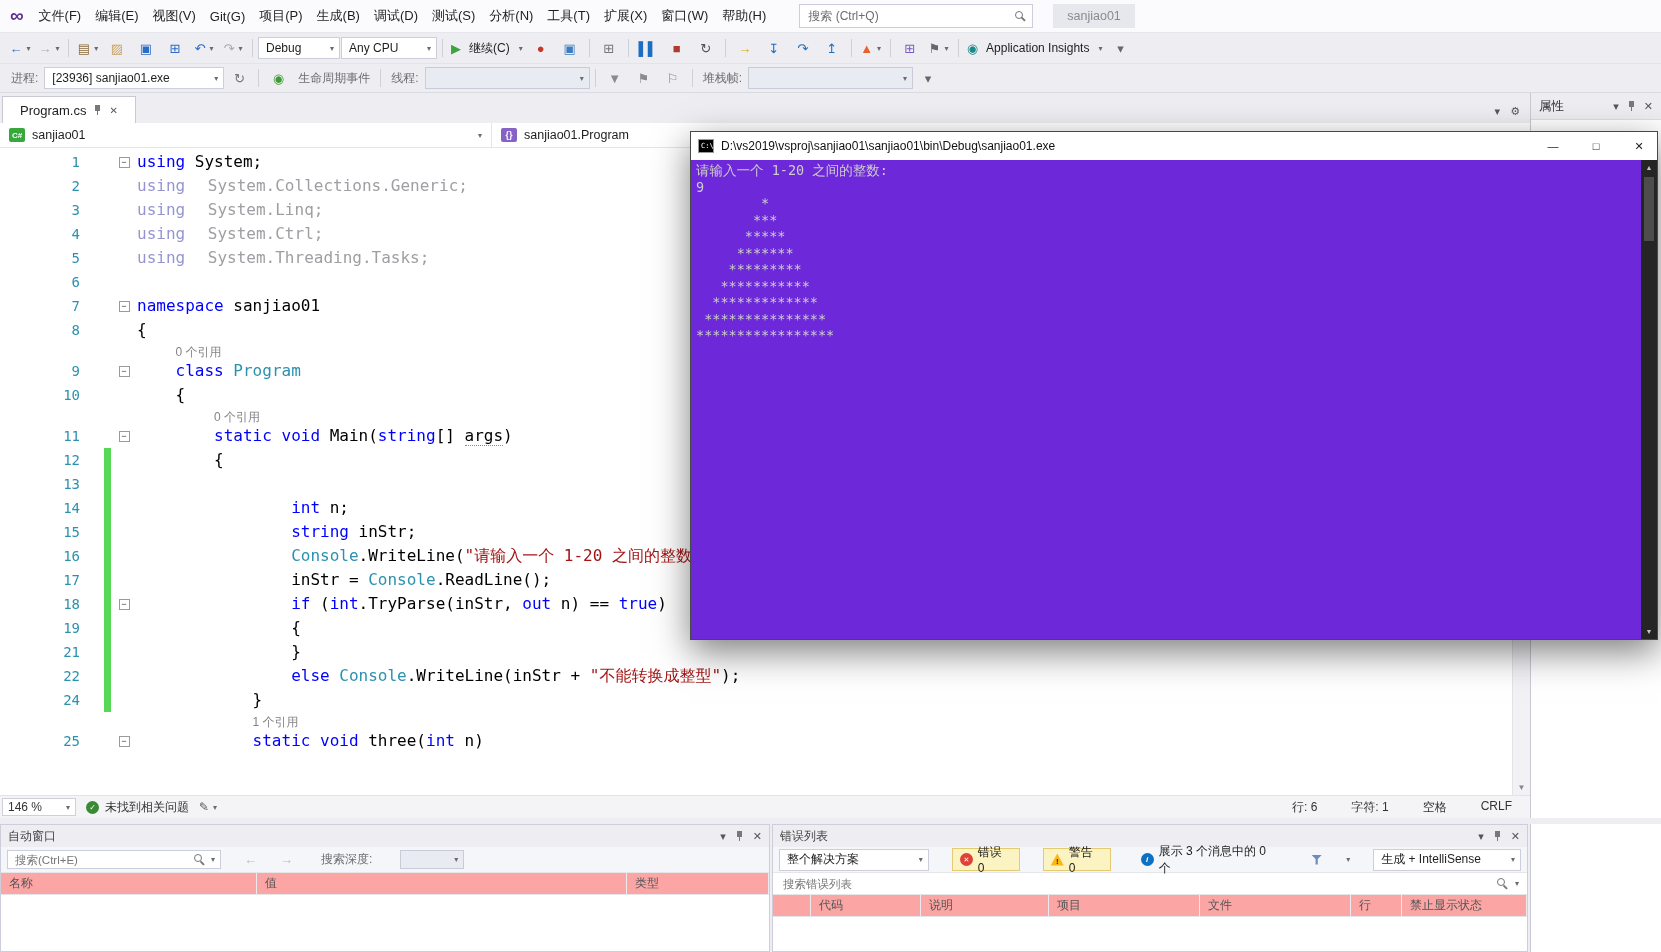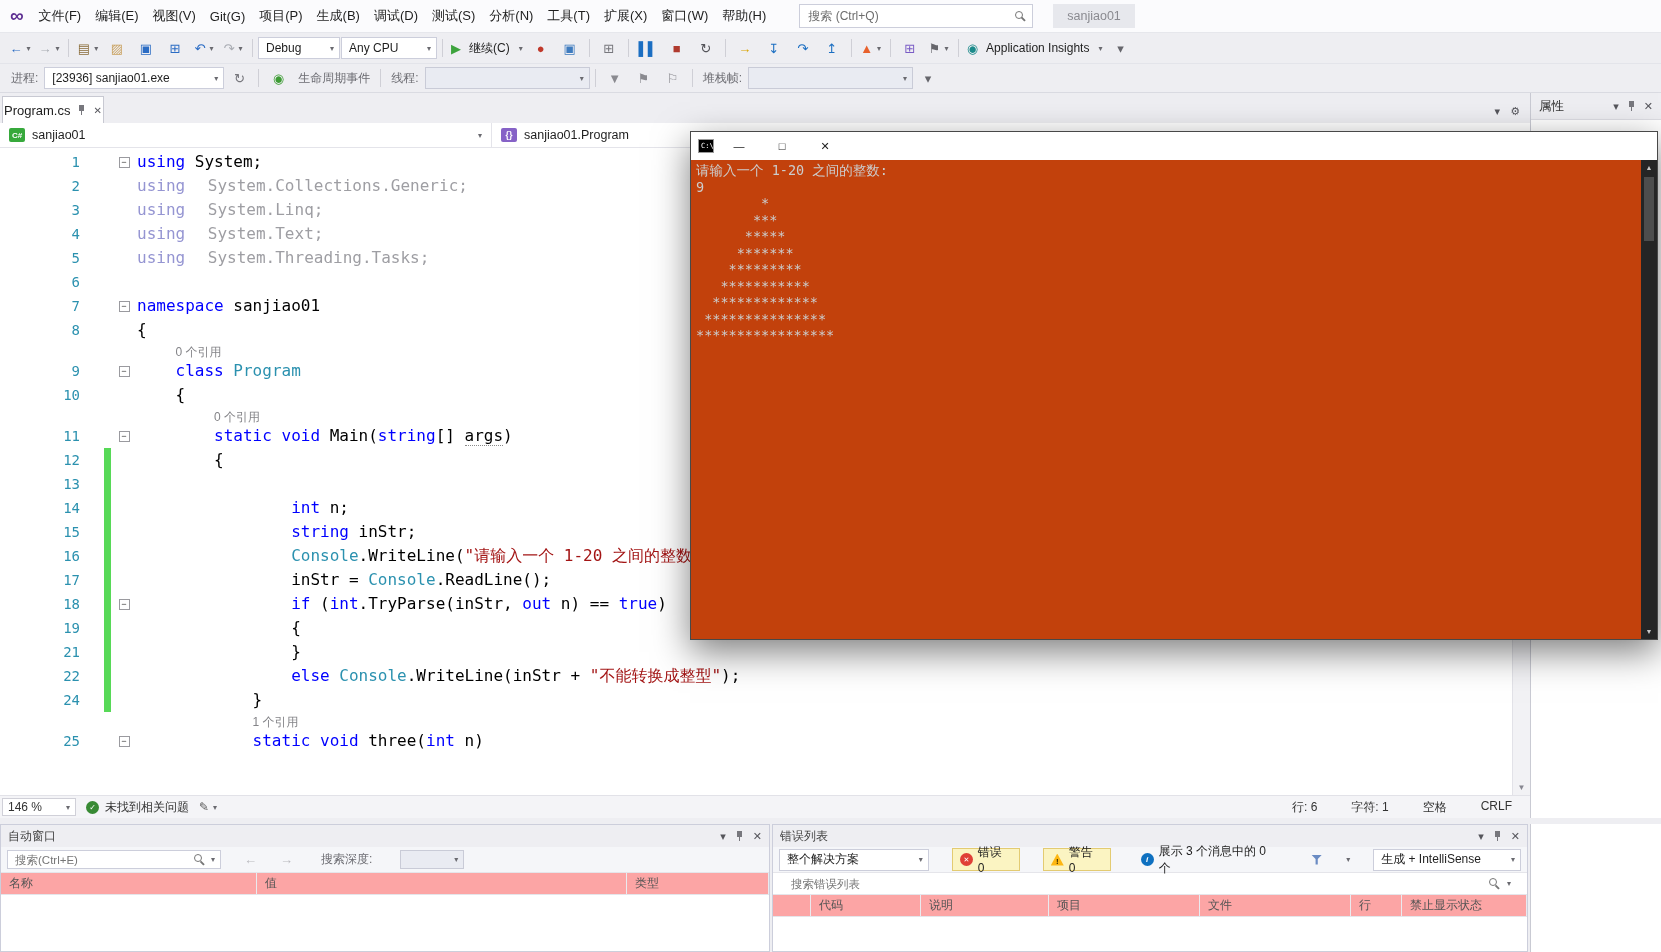--- a/index.html
+++ b/index.html
@@ -29,21 +29,21 @@
   .tb-sel-val{overflow:hidden;white-space:nowrap;text-overflow:ellipsis;}
   .tb-label{color:#1E1E1E;font-size:12px;padding:0 5px;white-space:nowrap;}
   .tb-label.dim{color:#6D6D73;}
   .tb-toggle{height:21px;border:1px solid #E3CB72;background:#FBF4C2;display:flex;align-items:center;gap:5px;padding:0 7px;font-size:12px;}
   .tb-flat{height:21px;display:flex;align-items:center;gap:5px;padding:0 7px;font-size:12px;}
 
   
   .main{flex:1;display:flex;overflow:hidden;background:#EEEEF2;}
   .editor-col{flex:1;display:flex;flex-direction:column;min-width:0;}
   .tabstrip{height:30px;display:flex;align-items:flex-end;background:#EEEEF2;flex:none;}
-  .tab{height:26px;background:#FFFFFF;border:1px solid #C8C9D2;border-bottom:none;display:flex;align-items:center;gap:7px;padding:0 1px;font-size:13px;margin-left:2px;}
+  .tab{height:26px;background:#FFFFFF;border:1px solid #C8C9D2;border-bottom:none;display:flex;align-items:center;gap:7px;padding:0 17px;font-size:13px;margin-left:2px;}
   .tab-close{font-size:10px;color:#5A5A60;}
   .tabstrip-right{margin-left:auto;display:flex;align-items:center;gap:10px;padding:0 10px 5px 0;}
   .ts-icon{font-size:11px;color:#55555B;}
 
   .breadcrumb{height:24px;background:#FFF;border-bottom:1px solid #E4E4EA;display:flex;align-items:stretch;flex:none;}
   .bc-sec{display:flex;align-items:center;gap:7px;padding:0 9px;font-size:12.5px;color:#1E1E1E;}
   .bc-sec1{width:492px;border-right:1px solid #E4E4EA;justify-content:space-between;box-sizing:border-box;}
   .bc-left{display:flex;align-items:center;gap:7px;}
   .bc-icon{width:16px;height:14px;display:flex;align-items:center;justify-content:center;font-size:8px;font-weight:bold;color:#FFF;border-radius:2px;}
   .bc-icon.cs{background:#37A93C;}
@@ -96,21 +96,21 @@
   .panel-title{height:22px;background:#EEEEF2;display:flex;align-items:center;gap:9px;padding:0 7px;font-size:12px;color:#444;flex:none;}
   .panel-toolbar{height:25px;background:#F5F6F9;display:flex;align-items:center;gap:23px;padding:0 6px;border-bottom:1px solid #E5E5EA;flex:none;}
   .search-box{width:214px;height:19px;border:1px solid #CCCEDB;background:#FFF;display:flex;align-items:center;padding:0 5px;gap:5px;box-sizing:border-box;}
   .search-box input{flex:1;border:none;outline:none;background:transparent;font:inherit;font-size:11.5px;color:#444;min-width:0;}
   .search-box input::placeholder{color:#767676;}
   .nav-arrow{font-size:13px;color:#B9B9BE;}
   .depth{width:64px;height:19px;}
   .grid-header{height:21px;display:flex;background:#fca5a5;border-bottom:1px solid #E5E5EA;flex:none;}
   .grid-header .col{border-right:1px solid #EAEAEF;padding:0 8px;font-size:12px;color:#555;line-height:20px;box-sizing:border-box;overflow:hidden;white-space:nowrap;}
   .grid-body{flex:1;background:#FFF;}
-  .search-row{height:21px;display:flex;align-items:center;gap:6px;padding:0 16px;border-bottom:1px solid #E5E5EA;flex:none;}
+  .search-row{height:21px;display:flex;align-items:center;gap:6px;padding:0 8px;border-bottom:1px solid #E5E5EA;flex:none;}
   .search-row input{flex:1;border:none;outline:none;background:transparent;font:inherit;font-size:11.5px;color:#444;}
   .search-row input::placeholder{color:#767676;}
 
   .badge-err{width:13px;height:13px;border-radius:50%;background:#E04037;color:#FFF;font-size:7px;font-weight:bold;display:flex;align-items:center;justify-content:center;flex:none;}
   .badge-warn{width:13px;height:12px;clip-path:polygon(50% 0,100% 100%,0 100%);background:#FDB714;color:#3B2E00;font-size:8px;font-weight:bold;display:flex;align-items:flex-end;justify-content:center;flex:none;}
   .badge-info{width:13px;height:13px;border-radius:50%;background:#0E70C0;color:#FFF;font-size:8px;font-style:italic;font-weight:bold;display:flex;align-items:center;justify-content:center;flex:none;}
 
   .mag{position:relative;width:11px;height:11px;display:inline-block;flex:none;}
   .mag::before{content:"";position:absolute;width:6px;height:6px;border:1.5px solid #777;border-radius:50%;left:0;top:0;}
   .mag::after{content:"";position:absolute;width:4.5px;height:1.5px;background:#777;transform:rotate(45deg);left:6px;top:7.5px;}
@@ -118,21 +118,21 @@
   .pin-icon{position:relative;width:9px;height:12px;display:inline-block;flex:none;}
   .pin-icon::before{content:"";position:absolute;left:2px;top:1px;width:5px;height:6px;background:#77777D;}
   .pin-icon::after{content:"";position:absolute;left:4px;top:7px;width:1px;height:4px;background:#77777D;}
 
   
   .console-window{position:absolute;left:690px;top:131px;width:968px;height:509px;z-index:50;display:flex;flex-direction:column;border:1px solid #484848;box-shadow:0 12px 34px rgba(0,0,0,0.5);box-sizing:border-box;}
   .console-titlebar{height:28px;background:#FFFFFF;display:flex;align-items:center;gap:7px;padding-left:7px;font-size:12px;color:#111;flex:none;}
   .cmd-icon{width:16px;height:14px;background:#000;border:1px solid #9A9A9A;color:#FFF;font-size:7px;line-height:13px;padding-left:2px;box-sizing:border-box;font-family:"DejaVu Sans Mono",monospace;flex:none;}
   .console-title{flex:1;overflow:hidden;white-space:nowrap;text-overflow:ellipsis;}
   .cap-btn{width:36px;height:28px;display:flex;align-items:center;justify-content:center;font-size:11px;color:#222;flex:none;}
-  .console-body{flex:1;display:flex;background:#c2410c;overflow:hidden;}
+  .console-body{flex:1;display:flex;background:#6d28d9;overflow:hidden;}
   .console-text{flex:1;padding:2px 0 0 5px;font-family:"DejaVu Sans Mono","Liberation Mono",monospace;font-size:13.5px;line-height:16.5px;color:#CCCCCC;white-space:pre;overflow:hidden;}
   .console-scroll{width:16px;background:#252525;display:flex;flex-direction:column;align-items:center;flex:none;}
   .cs-arrow{height:15px;display:flex;align-items:center;font-size:7px;color:#C8C8C8;}
   .cs-track{flex:1;width:100%;position:relative;}
   .cs-thumb{position:absolute;top:2px;left:3px;width:10px;height:64px;background:#4D4D4D;}
 </style>
 </head>
 <body>
 
 <div class="app">
@@ -331,21 +331,21 @@
           <span class="bc-icon cls">{}</span>
           <span>sanjiao01.Program</span>
         </div>
       </div>
 
       <div class="code-wrap">
         <div class="code-lines" id="code-lines">
             <span class="code-row"><span class="ln-num">1</span><span class="ln-chg"></span><span class="ln-fold"><span class="fold-box">−</span></span><span class="ln-code"><span class="tok kw">using</span><span class="tok pl"> System;</span></span></span>
             <span class="code-row"><span class="ln-num">2</span><span class="ln-chg"></span><span class="ln-fold"></span><span class="ln-code"><span class="tok kwf">using</span><span class="tok plf"> System.Collections.Generic;</span></span></span>
             <span class="code-row"><span class="ln-num">3</span><span class="ln-chg"></span><span class="ln-fold"></span><span class="ln-code"><span class="tok kwf">using</span><span class="tok plf"> System.Linq;</span></span></span>
-            <span class="code-row"><span class="ln-num">4</span><span class="ln-chg"></span><span class="ln-fold"></span><span class="ln-code"><span class="tok kwf">using</span><span class="tok plf"> System.Text;</span></span></span>
+            <span class="code-row"><span class="ln-num">4</span><span class="ln-chg"></span><span class="ln-fold"></span><span class="ln-code"><span class="tok kwf">using</span><span class="tok plf"> System.Ctrl;</span></span></span>
             <span class="code-row"><span class="ln-num">5</span><span class="ln-chg"></span><span class="ln-fold"></span><span class="ln-code"><span class="tok kwf">using</span><span class="tok plf"> System.Threading.Tasks;</span></span></span>
             <span class="code-row"><span class="ln-num">6</span><span class="ln-chg"></span><span class="ln-fold"></span><span class="ln-code"></span></span>
             <span class="code-row"><span class="ln-num">7</span><span class="ln-chg"></span><span class="ln-fold"><span class="fold-box">−</span></span><span class="ln-code"><span class="tok kw">namespace</span><span class="tok pl"> sanjiao01</span></span></span>
             <span class="code-row"><span class="ln-num">8</span><span class="ln-chg"></span><span class="ln-fold"></span><span class="ln-code"><span class="tok pl">{</span></span></span>
             <span class="code-row lens-row"><span class="ln-num"></span><span class="ln-chg"></span><span class="ln-fold"></span><span class="ln-code"><span class="tok pl">    </span><span class="tok lens">0 个引用</span></span></span>
             <span class="code-row"><span class="ln-num">9</span><span class="ln-chg"></span><span class="ln-fold"><span class="fold-box">−</span></span><span class="ln-code"><span class="tok pl">    </span><span class="tok kw">class</span><span class="tok pl"> </span><span class="tok ty">Program</span></span></span>
             <span class="code-row"><span class="ln-num">10</span><span class="ln-chg"></span><span class="ln-fold"></span><span class="ln-code"><span class="tok pl">    {</span></span></span>
             <span class="code-row lens-row"><span class="ln-num"></span><span class="ln-chg"></span><span class="ln-fold"></span><span class="ln-code"><span class="tok pl">        </span><span class="tok lens">0 个引用</span></span></span>
             <span class="code-row"><span class="ln-num">11</span><span class="ln-chg"></span><span class="ln-fold"><span class="fold-box">−</span></span><span class="ln-code"><span class="tok pl">        </span><span class="tok kw">static</span><span class="tok pl"> </span><span class="tok kw">void</span><span class="tok pl"> Main(</span><span class="tok kw">string</span><span class="tok pl">[] </span><span class="tok ul">args</span><span class="tok pl">)</span></span></span>
             <span class="code-row"><span class="ln-num">12</span><span class="ln-chg on"></span><span class="ln-fold"></span><span class="ln-code"><span class="tok pl">        {</span></span></span>
@@ -487,20 +487,21 @@
         </div>
       <div class="grid-body"></div>
     </div>
 
     <div class="corner"></div>
   </div>
 
   <div class="console-window">
     <div class="console-titlebar">
       <span class="cmd-icon">C:\</span>
+      <span class="console-title">D:\vs2019\vsproj\sanjiao01\sanjiao01\bin\Debug\sanjiao01.exe</span>
       <span class="cap-btn">—</span>
       <span class="cap-btn">□</span>
       <span class="cap-btn">✕</span>
     </div>
     <div class="console-body">
       <div class="console-text" id="console-text"><div>请输入一个 1-20 之间的整数:</div><div>9</div><div>        *</div><div>       ***</div><div>      *****</div><div>     *******</div><div>    *********</div><div>   ***********</div><div>  *************</div><div> ***************</div><div>*****************</div></div>
       <div class="console-scroll">
         <span class="cs-arrow">▲</span>
         <div class="cs-track">
           <div class="cs-thumb"></div>

